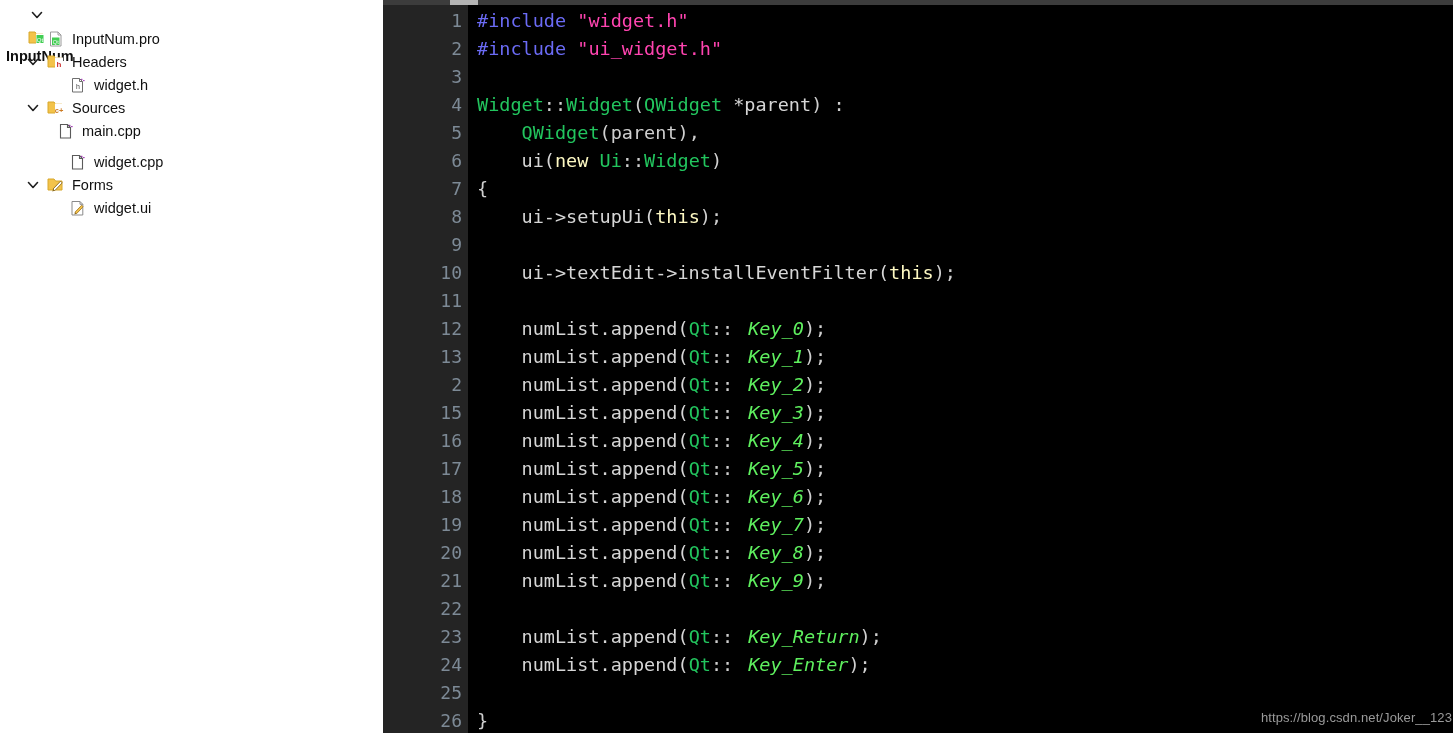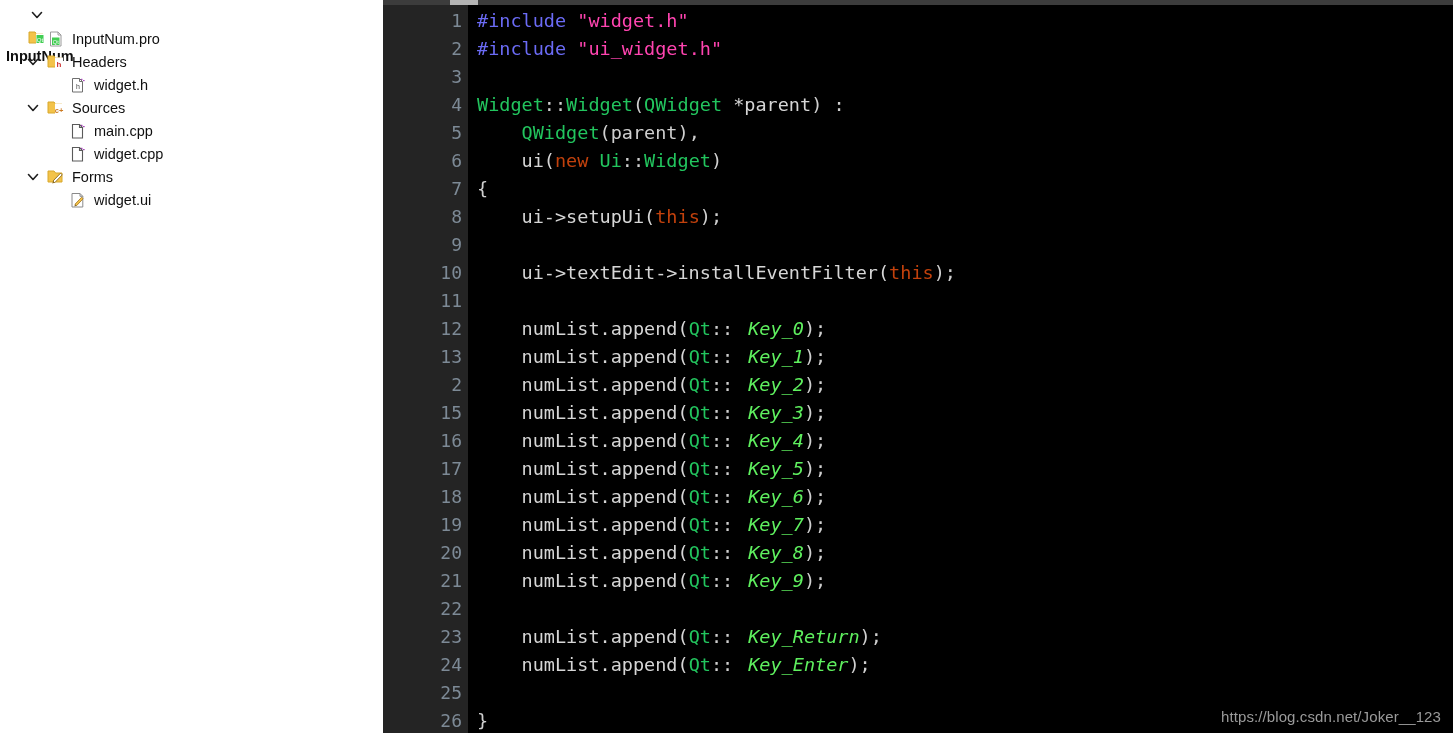--- a/index.html
+++ b/index.html
@@ -32,21 +32,21 @@
   .tree-row {
     position: relative;
     height: 23px;
     display: flex;
     align-items: center;
     white-space: nowrap;
     font-size: 14.5px;
     color: #101010;
     font-family: "Liberation Sans", sans-serif;
   }
-  .tree-row.selected { background: #d6d6d6; }
+  .tree-row.selected { background: #d6d6d6; margin-top: 8px; }
   .tree-row.selected .row-inner { background: transparent; }
   .row-inner {
     display: flex;
     align-items: center;
     height: 23px;
   }
   .twisty {
     width: 22px;
     flex: 0 0 22px;
     height: 23px;
@@ -154,31 +154,31 @@
     height: 28px;
     line-height: 28px;
     white-space: pre;
     color: #d4d4d4;
     font-family: "DejaVu Sans Mono", monospace;
     font-size: 18.5px;
   }
   .tok-pre   { color: #6b6bf5; }   
   .tok-str   { color: #ff44b0; }   
   .tok-type  { color: #22c55e; }   
-  .tok-kw    { color: #c2410c; }   
+  .tok-kw    { color: #fef9c3; }   
   .tok-enum  { color: #5ff05f; font-style: italic; margin-left: 15px; } 
   .tok-plain { color: #d6d6d6; }
   .tok-punct { color: #cfcfcf; }
 
   #watermark {
     position: absolute;
-    right: 12px;
+    right: 1px;
     bottom: 8px;
     color: #9a9a9a;
-    font-size: 15px;
+    font-size: 13px;
     font-family: "Liberation Sans", sans-serif;
     z-index: 20;
     letter-spacing: 0.1px;
   }
 </style>
 </head>
 <body>
 
 <div id="app">
 
@@ -257,21 +257,21 @@
             <svg width="17" height="17" viewBox="0 0 17 17" xmlns="http://www.w3.org/2000/svg">
               <path d="M1 3 h6 l1.6 2 H15 v9 H1 Z" fill="#f3c34a" stroke="#d8a82c" stroke-width="1"></path>
               <rect x="8" y="4.5" width="8" height="11" fill="#ffffff"></rect>
               <text x="12" y="14" font-size="7.5" font-weight="bold" font-family="Liberation Sans, sans-serif" fill="#cc7a22" text-anchor="middle">c+</text>
             </svg>
           </span>
           <span class="tree-label">Sources</span>
         </div>
       </div>
       <div class="tree-row">
-        <div class="row-inner" style="padding-left: 44px;">
+        <div class="row-inner" style="padding-left: 32px;">
           <span class="twisty"></span>
           <span class="tree-icon">
             <svg width="17" height="18" viewBox="0 0 17 18" xmlns="http://www.w3.org/2000/svg">
               <path d="M3.5 2.5 h7 l3 3 v10.5 h-10 Z" fill="#ffffff" stroke="#5a5a5a" stroke-width="1.1"></path>
               <path d="M10.5 2.5 v3 h3" fill="none" stroke="#5a5a5a" stroke-width="1.1"></path>
               <path d="M12.2 3.4 h1.1 M12.75 2.85 v1.1 M14.3 4.6 h1.1 M14.85 4.05 v1.1" stroke="#9b27b0" stroke-width="1"></path>
             </svg>
           </span>
           <span class="tree-label">main.cpp</span>
         </div>

